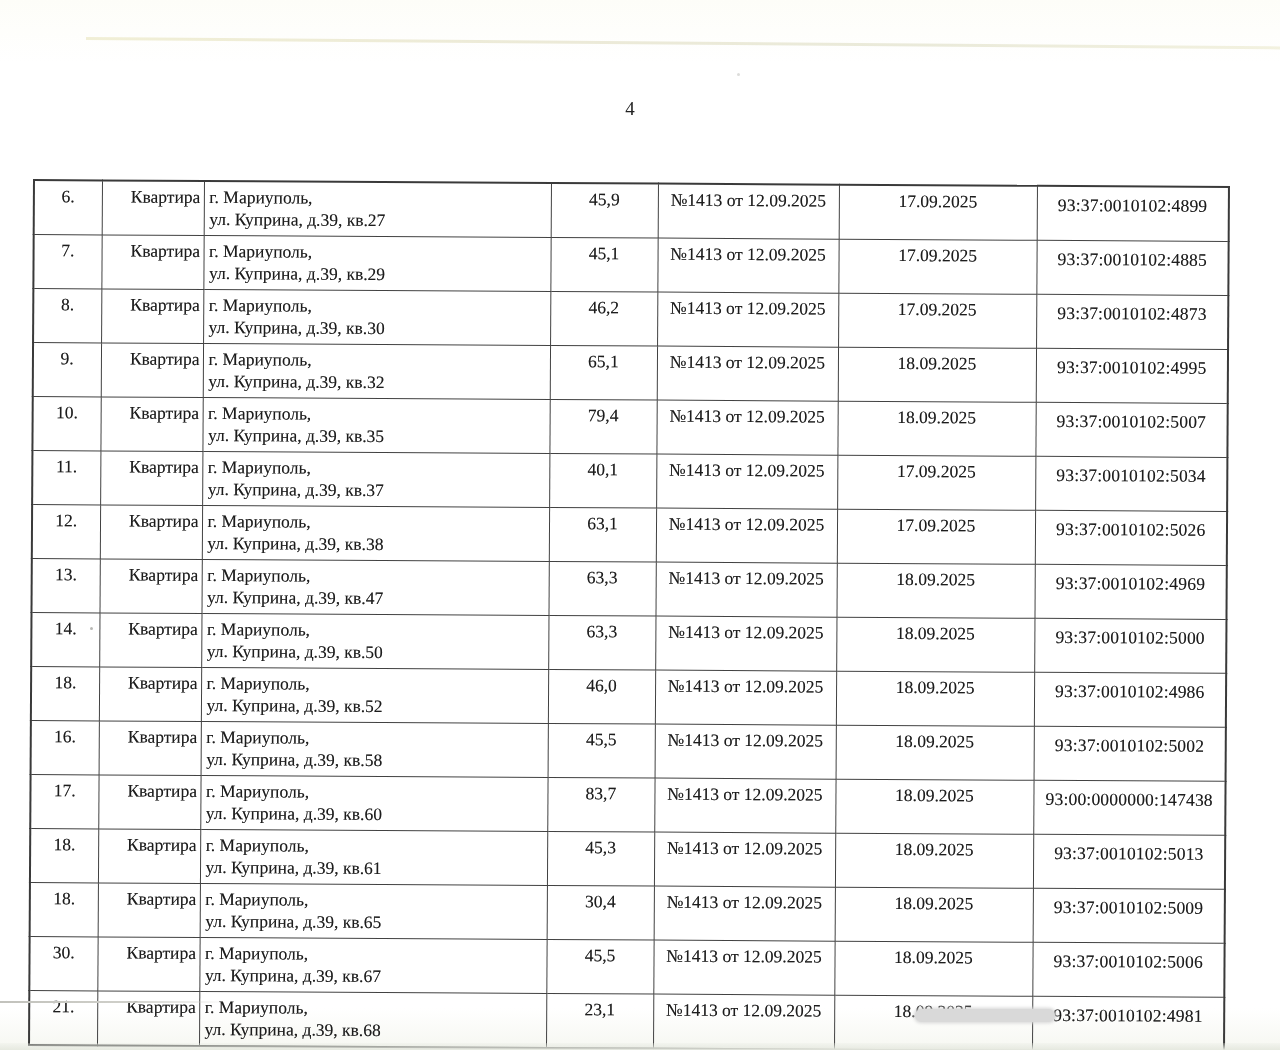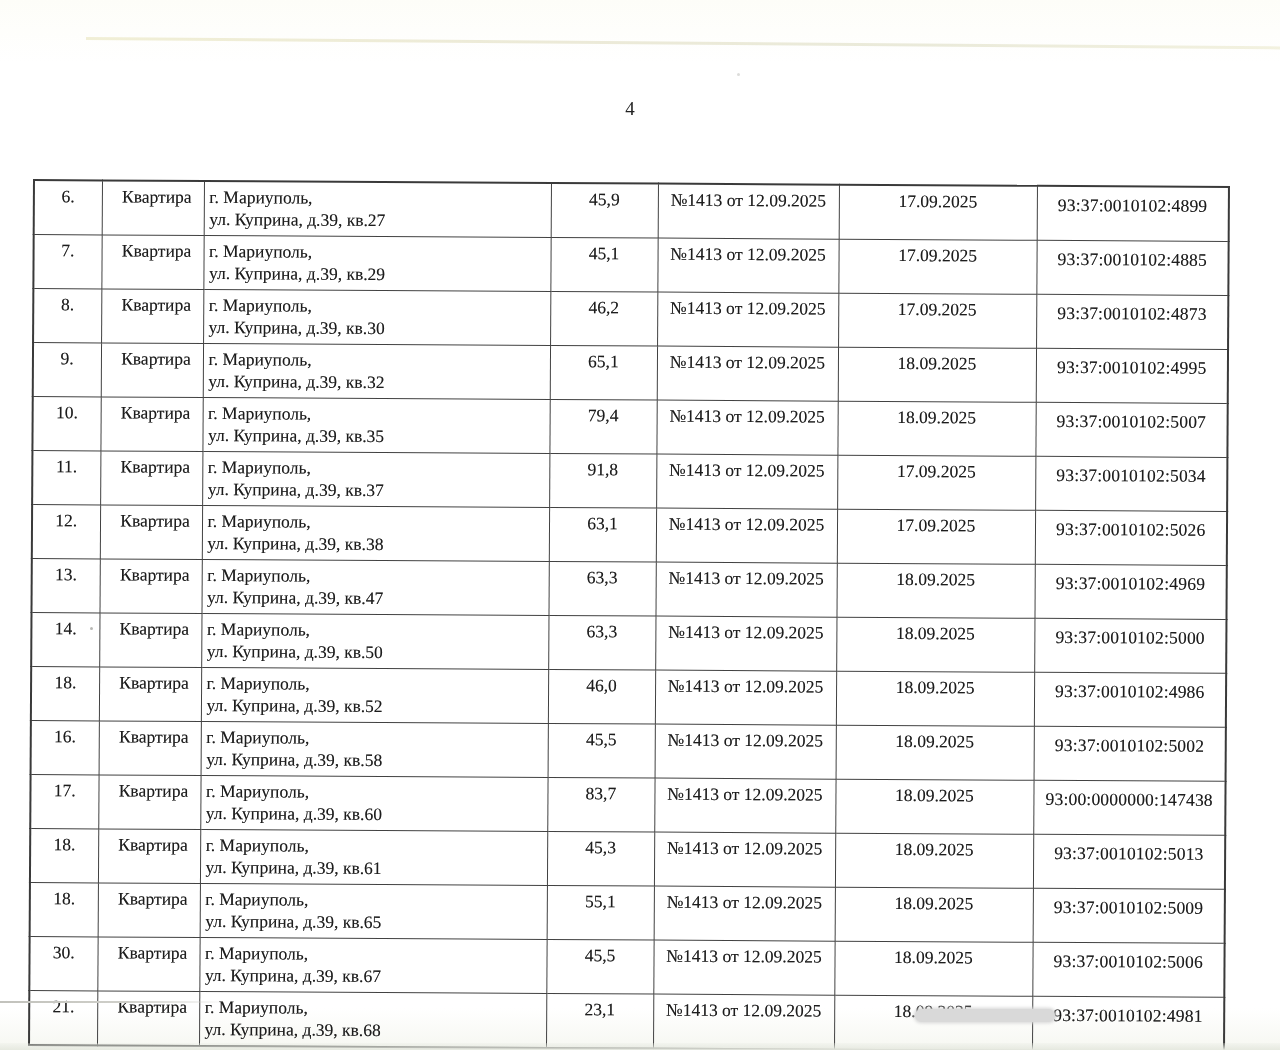--- a/index.html
+++ b/index.html
@@ -73,21 +73,21 @@
     vertical-align: top;
     padding: 4px 3px 0 3px;
     font-size: 17.5px;
     line-height: 22px;
     color: #1d1d1d;
     text-shadow: 0 0 0.6px rgba(45,45,45,0.55);
     overflow: hidden;
     white-space: nowrap;
   }
   .c-num  { text-align: center; }
-  .c-type { text-align: center; padding-left: 11px; }
+  .c-type { text-align: right; padding-left: 11px; }
   .c-addr { text-align: left; padding-left: 5px; }
   .c-area { text-align: center; }
   .c-doc  { text-align: center; padding-left: 1px; padding-right: 1px; }
   .c-date { text-align: center; }
   .c-cad  { text-align: center; padding-top: 7px; letter-spacing: 0.2px; }
 </style>
 </head>
 <body>
 
 <div class="page">
@@ -168,21 +168,21 @@
             <td class="c-date">18.09.2025</td>
             <td class="c-cad">93:37:0010102:5007</td>
           </tr>
           <tr>
             <td class="c-num">11.</td>
             <td class="c-type">Квартира</td>
             <td class="c-addr">
               <div>г. Мариуполь,</div>
               <div>ул. Куприна, д.39, кв.37</div>
             </td>
-            <td class="c-area">91,8</td>
+            <td class="c-area">40,1</td>
             <td class="c-doc">№1413 от 12.09.2025</td>
             <td class="c-date">17.09.2025</td>
             <td class="c-cad">93:37:0010102:5034</td>
           </tr>
           <tr>
             <td class="c-num">12.</td>
             <td class="c-type">Квартира</td>
             <td class="c-addr">
               <div>г. Мариуполь,</div>
               <div>ул. Куприна, д.39, кв.38</div>
@@ -264,21 +264,21 @@
             <td class="c-date">18.09.2025</td>
             <td class="c-cad">93:37:0010102:5013</td>
           </tr>
           <tr>
             <td class="c-num">18.</td>
             <td class="c-type">Квартира</td>
             <td class="c-addr">
               <div>г. Мариуполь,</div>
               <div>ул. Куприна, д.39, кв.65</div>
             </td>
-            <td class="c-area">55,1</td>
+            <td class="c-area">30,4</td>
             <td class="c-doc">№1413 от 12.09.2025</td>
             <td class="c-date">18.09.2025</td>
             <td class="c-cad">93:37:0010102:5009</td>
           </tr>
           <tr>
             <td class="c-num">30.</td>
             <td class="c-type">Квартира</td>
             <td class="c-addr">
               <div>г. Мариуполь,</div>
               <div>ул. Куприна, д.39, кв.67</div>

